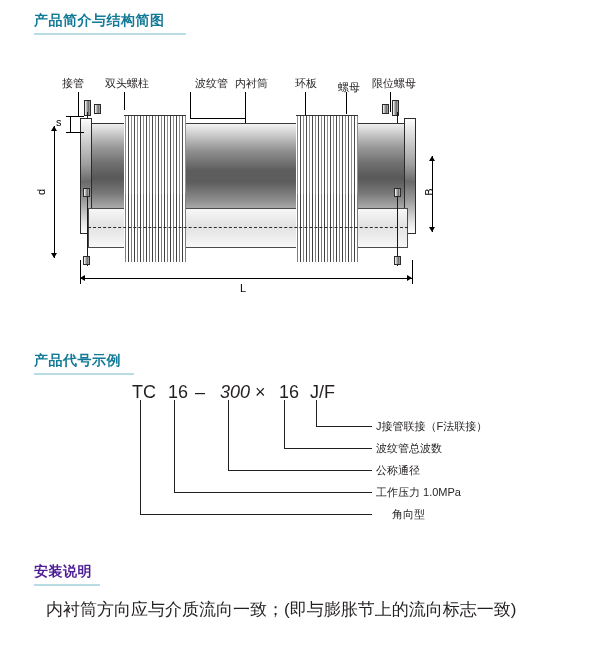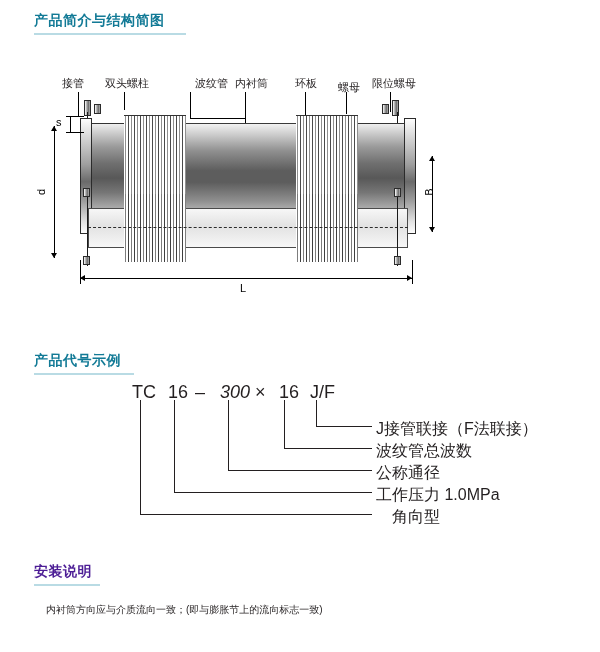--- a/index.html
+++ b/index.html
@@ -233,38 +233,38 @@
     height: 170px;
   }
   .code-token {
     position: absolute;
     font-size: 18px;
     color: #231f20;
     white-space: nowrap;
   }
   .code-desc {
     position: absolute;
-    font-size: 16px;
+    font-size: 11px;
     color: #231f20;
     white-space: nowrap;
   }
   .code-line {
     position: absolute;
     background: #231f20;
   }
   .code-line.v { width: 1px; }
   .code-line.h { height: 1px; }
 
   
   .notes {
     position: absolute;
     left: 46px;
     top: 600px;
     width: 520px;
-    font-size: 10px;
+    font-size: 17px;
     line-height: 20px;
     color: #231f20;
   }
   .notes div { white-space: nowrap; }
 </style>
 </head>
 <body>
 
 <div class="page">
 

